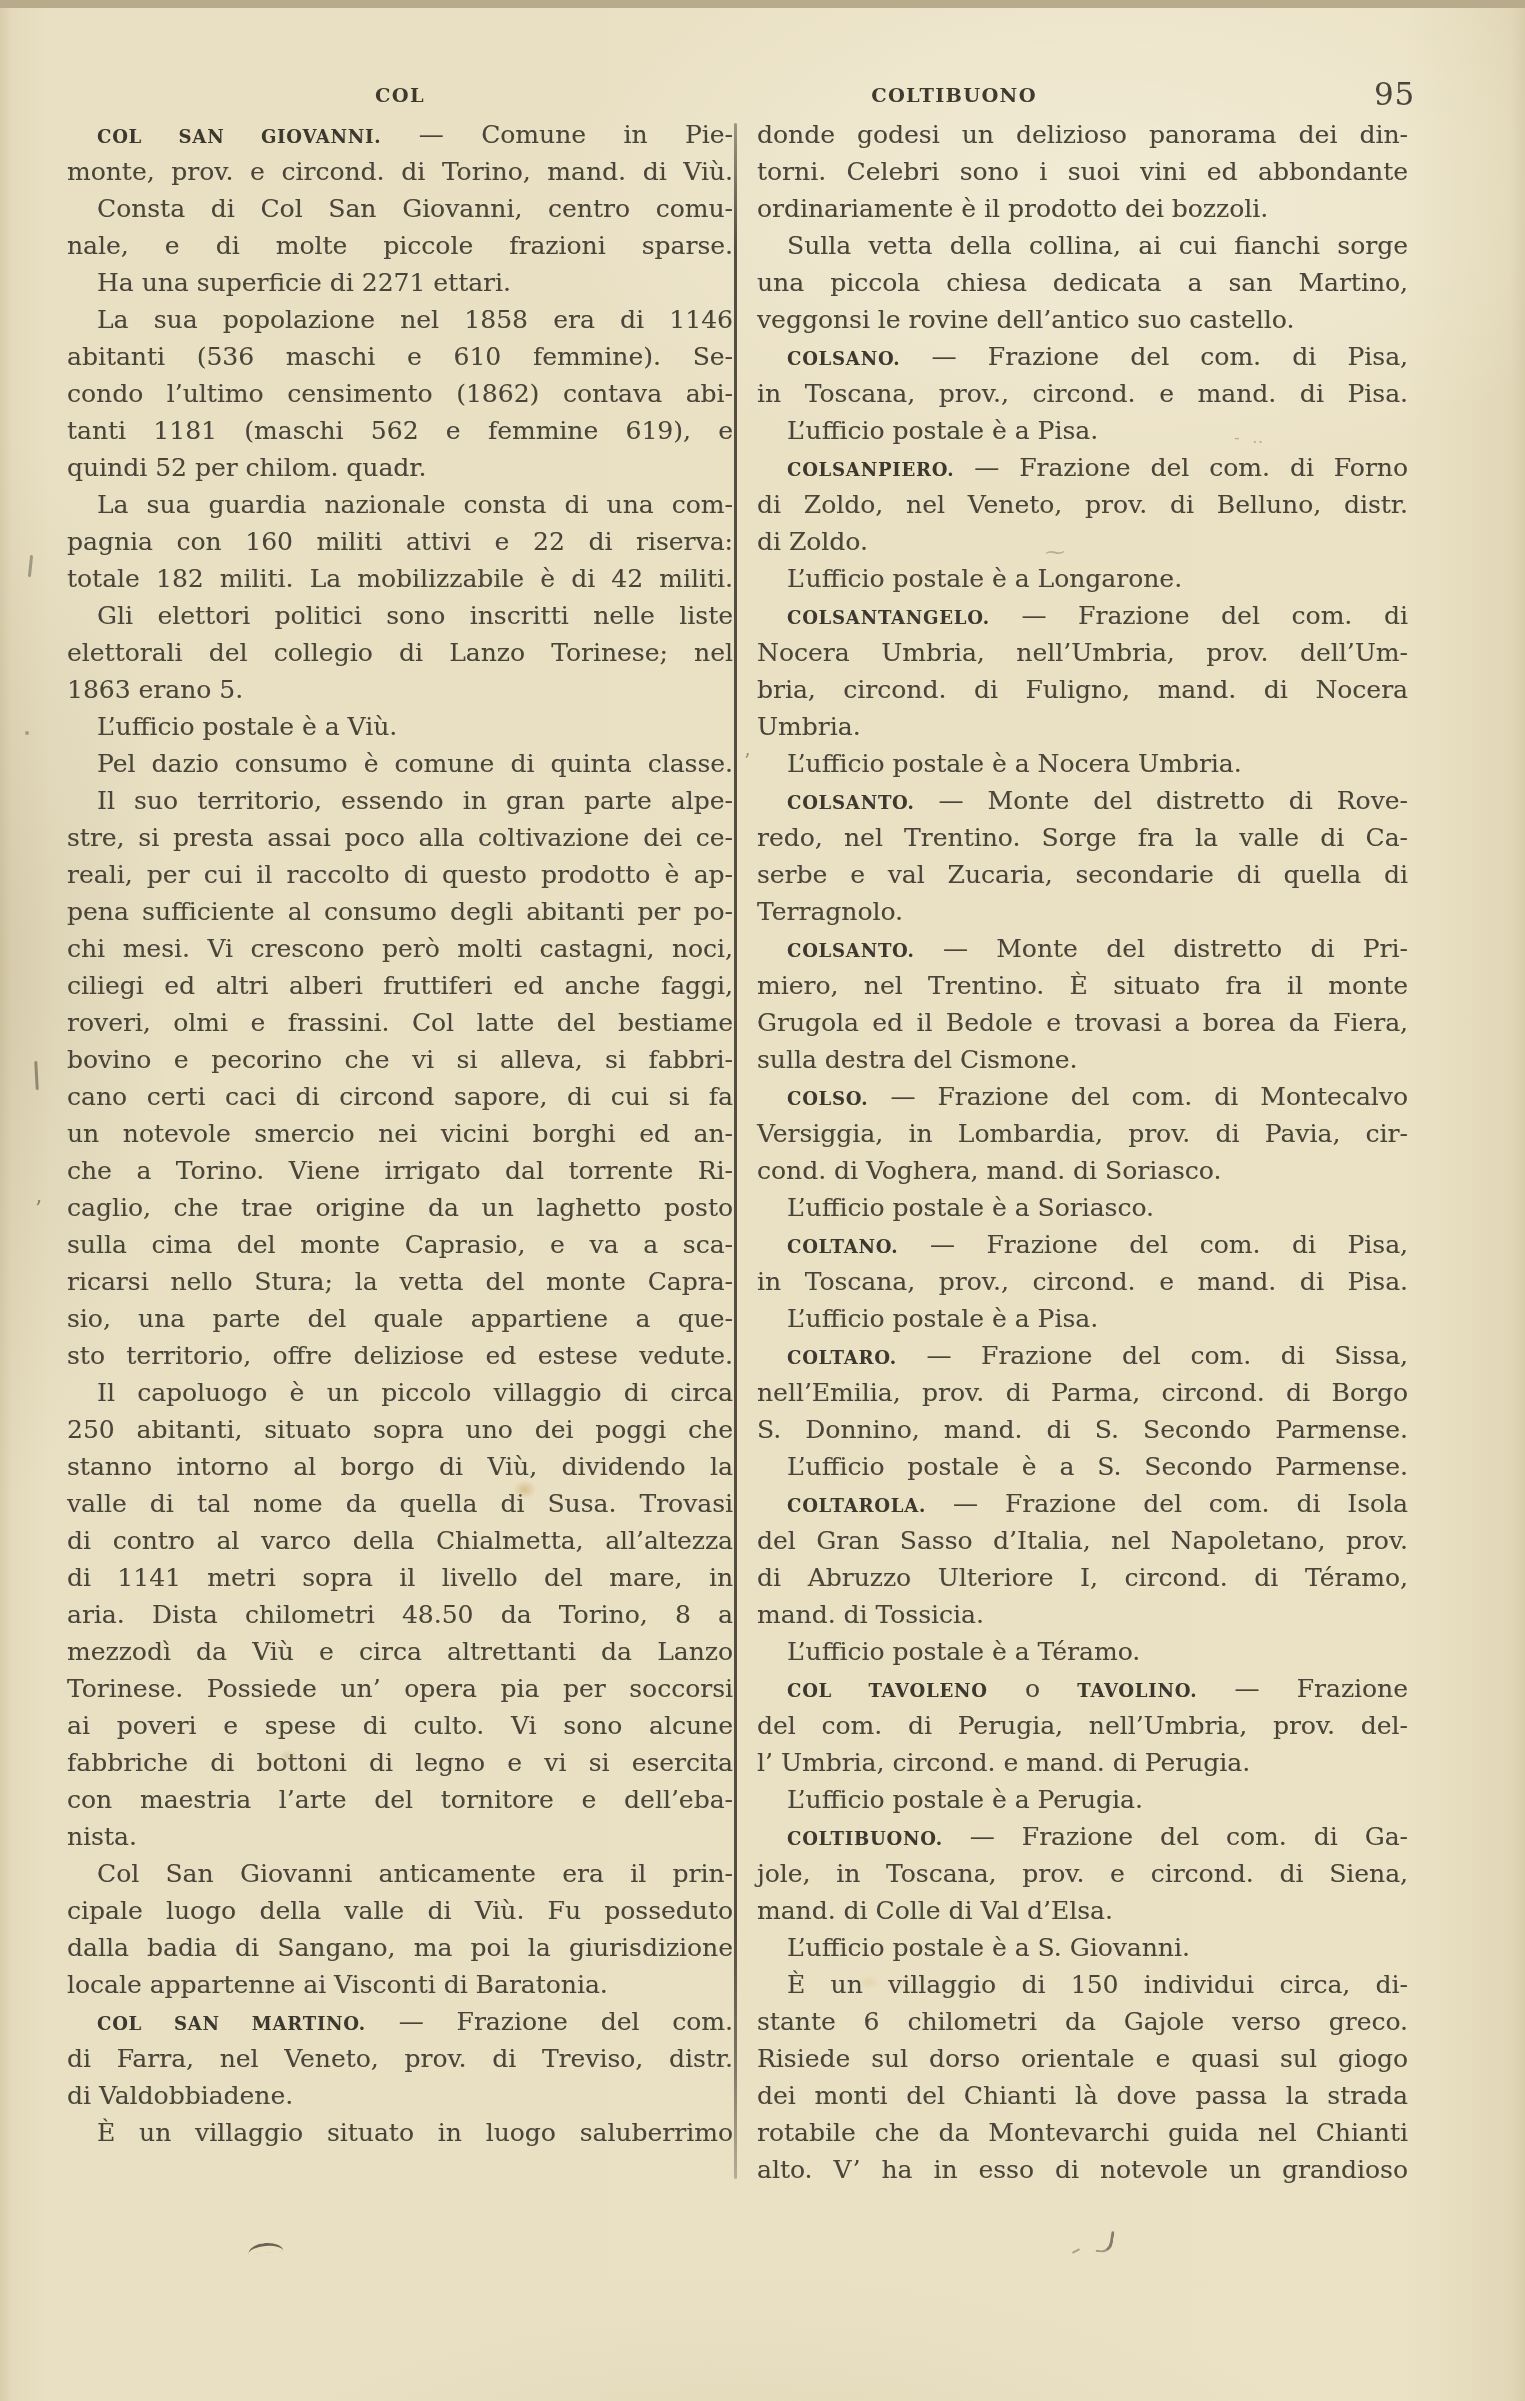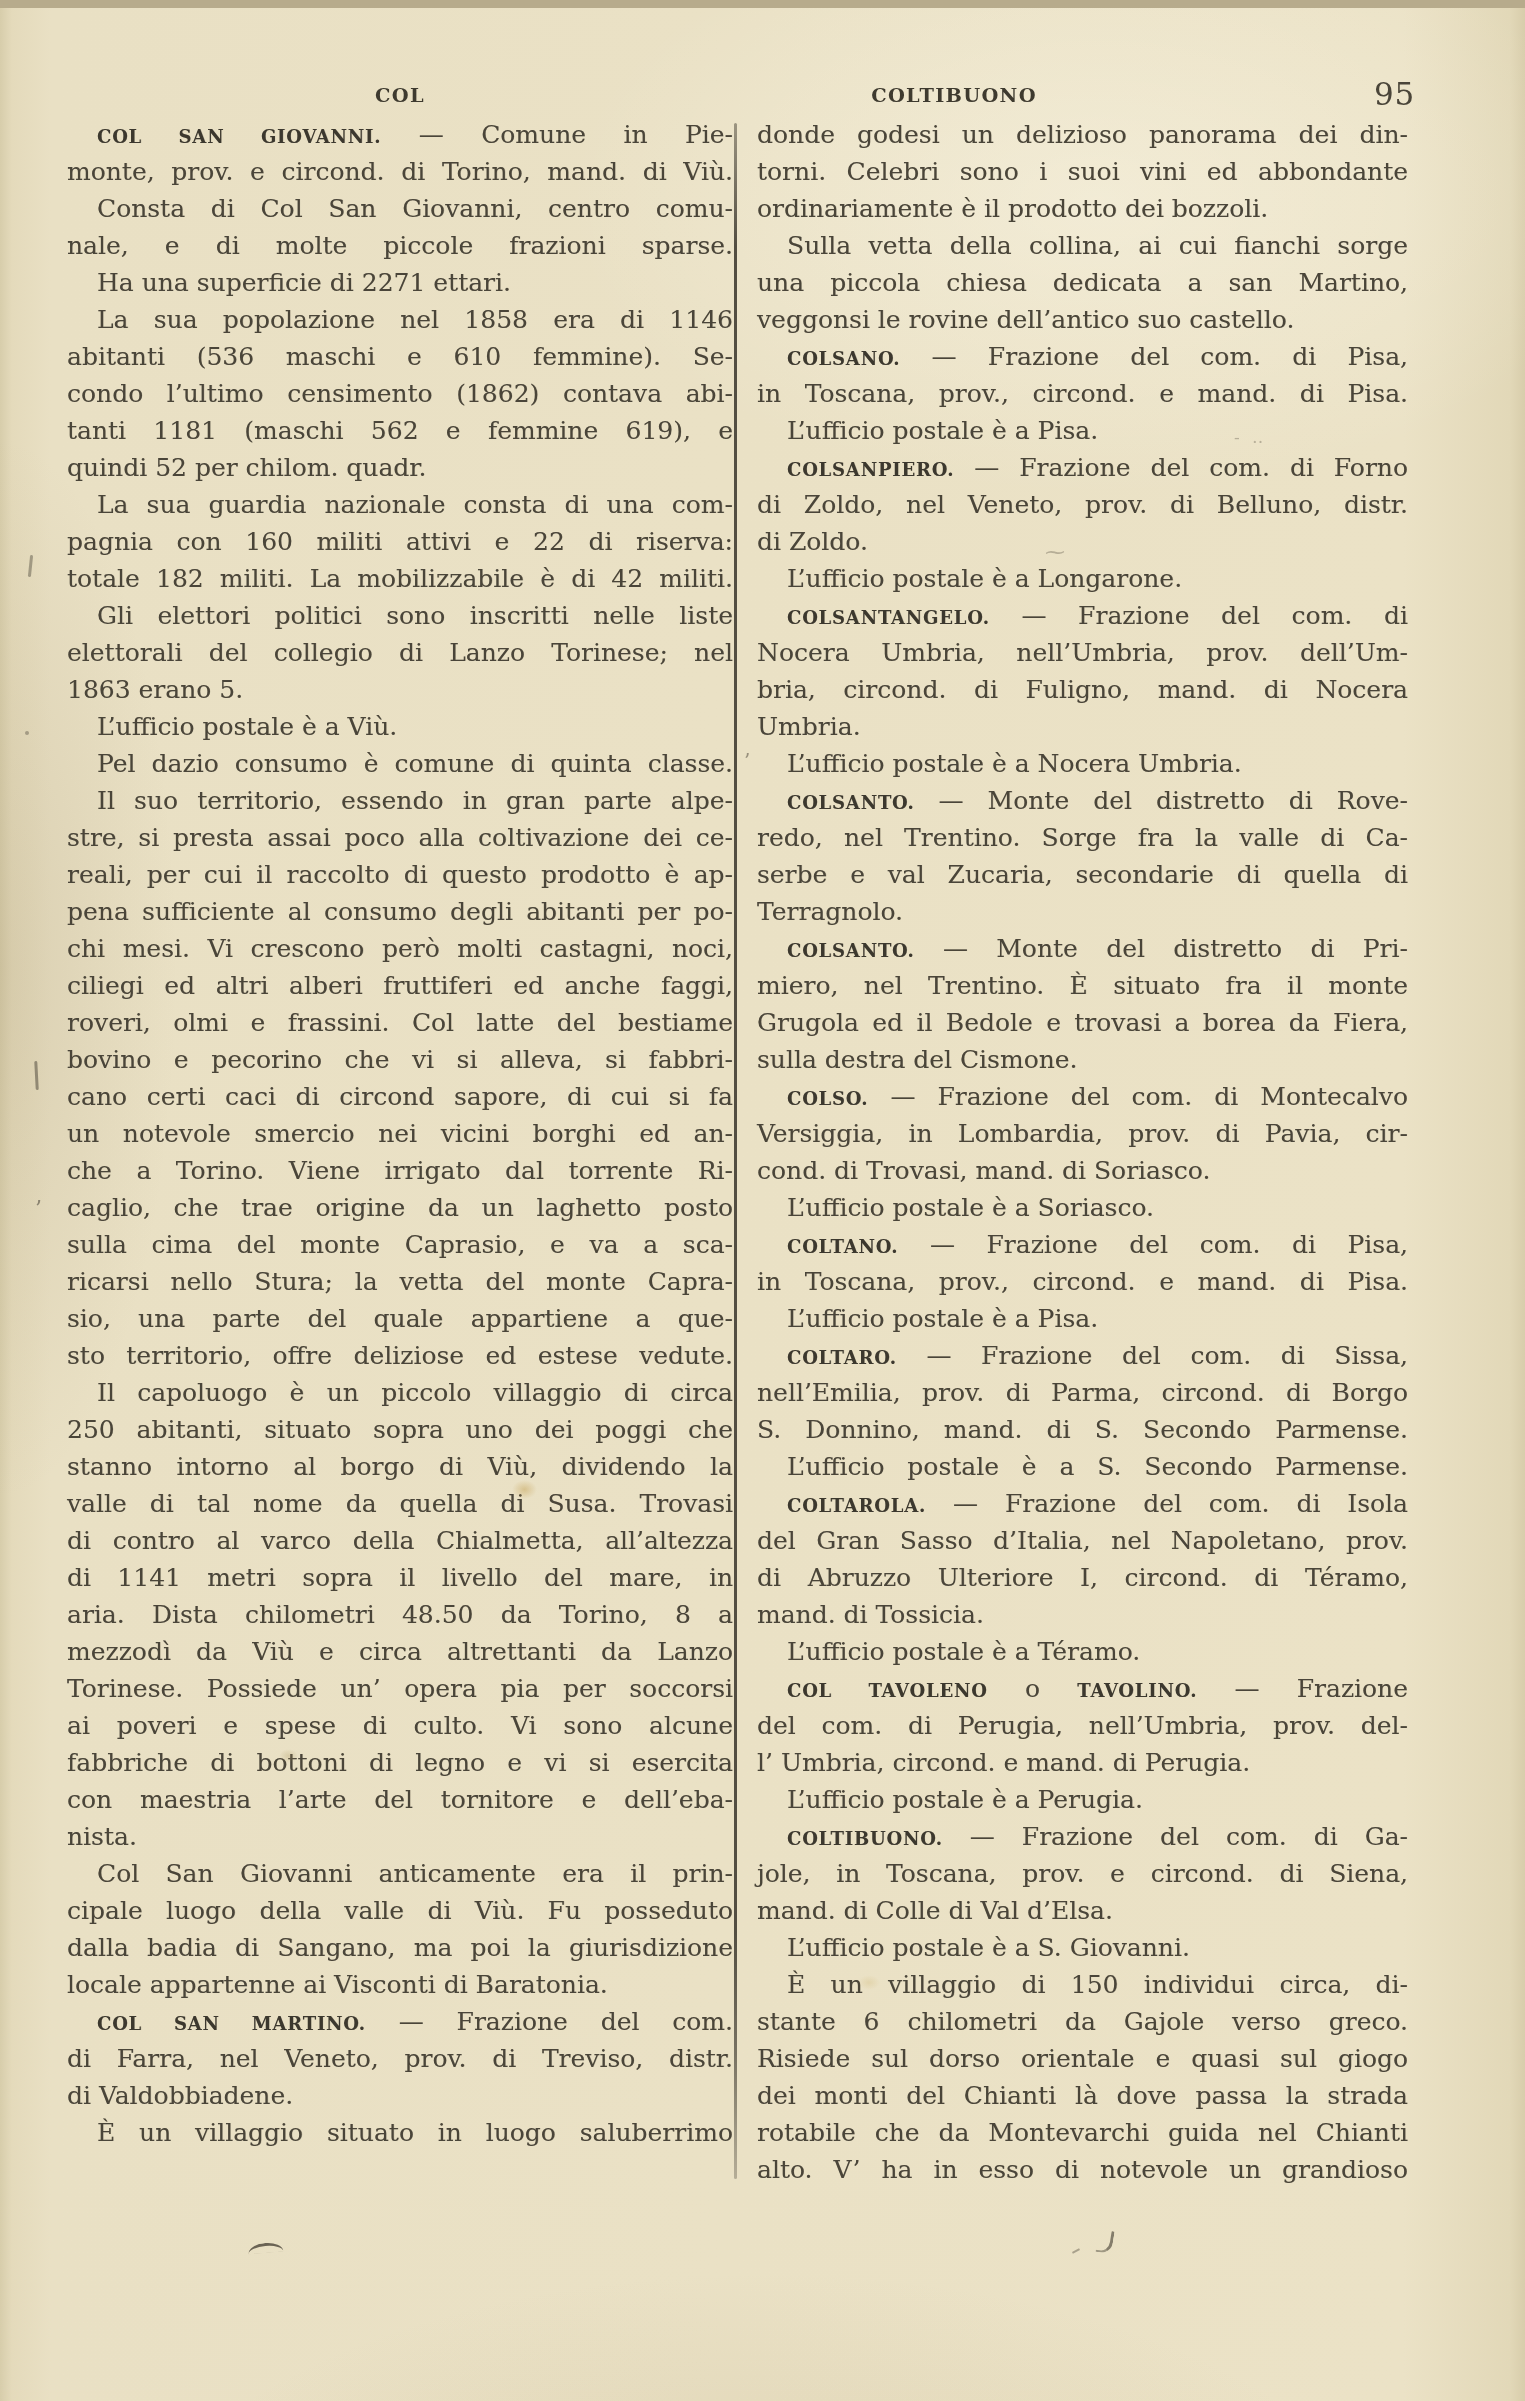--- a/index.html
+++ b/index.html
@@ -171,21 +171,21 @@
       <div class="line ind"><b>COLSANTO.</b><span> — Monte del distretto di Rove-</span></div>
       <div class="line"><span>redo, nel Trentino. Sorge fra la valle di Ca-</span></div>
       <div class="line"><span>serbe e val Zucaria, secondarie di quella di</span></div>
       <div class="line end"><span>Terragnolo.</span></div>
       <div class="line ind"><b>COLSANTO.</b><span> — Monte del distretto di Pri-</span></div>
       <div class="line"><span>miero, nel Trentino. È situato fra il monte</span></div>
       <div class="line"><span>Grugola ed il Bedole e trovasi a borea da Fiera,</span></div>
       <div class="line end"><span>sulla destra del Cismone.</span></div>
       <div class="line ind"><b>COLSO.</b><span> — Frazione del com. di Montecalvo</span></div>
       <div class="line"><span>Versiggia, in Lombardia, prov. di Pavia, cir-</span></div>
-      <div class="line end"><span>cond. di Trovasi, mand. di Soriasco.</span></div>
+      <div class="line end"><span>cond. di Voghera, mand. di Soriasco.</span></div>
       <div class="line ind end"><span>L’ufficio postale è a Soriasco.</span></div>
       <div class="line ind"><b>COLTANO.</b><span> — Frazione del com. di Pisa,</span></div>
       <div class="line"><span>in Toscana, prov., circond. e mand. di Pisa.</span></div>
       <div class="line ind end"><span>L’ufficio postale è a Pisa.</span></div>
       <div class="line ind"><b>COLTARO.</b><span> — Frazione del com. di Sissa,</span></div>
       <div class="line"><span>nell’Emilia, prov. di Parma, circond. di Borgo</span></div>
       <div class="line"><span>S. Donnino, mand. di S. Secondo Parmense.</span></div>
       <div class="line ind"><span>L’ufficio postale è a S. Secondo Parmense.</span></div>
       <div class="line ind"><b>COLTAROLA.</b><span> — Frazione del com. di Isola</span></div>
       <div class="line"><span>del Gran Sasso d’Italia, nel Napoletano, prov.</span></div>

